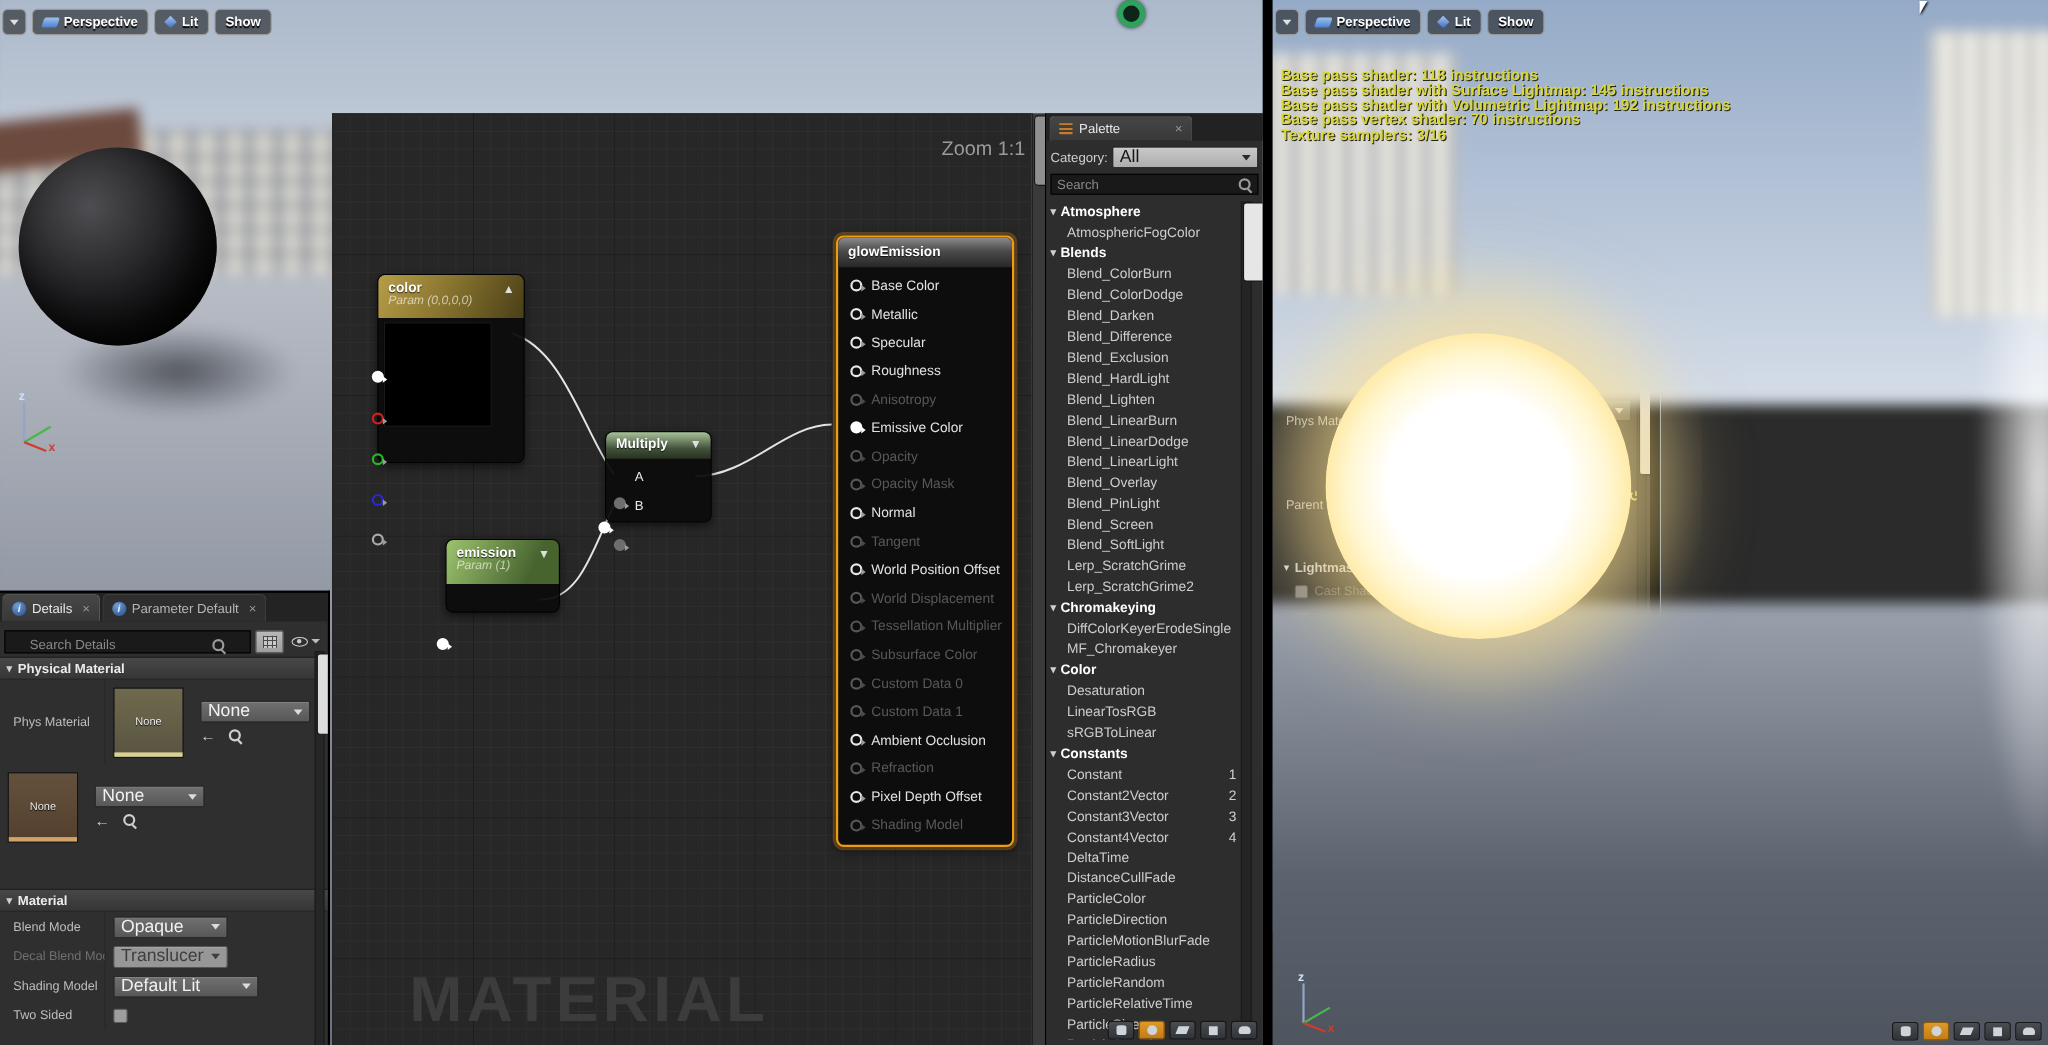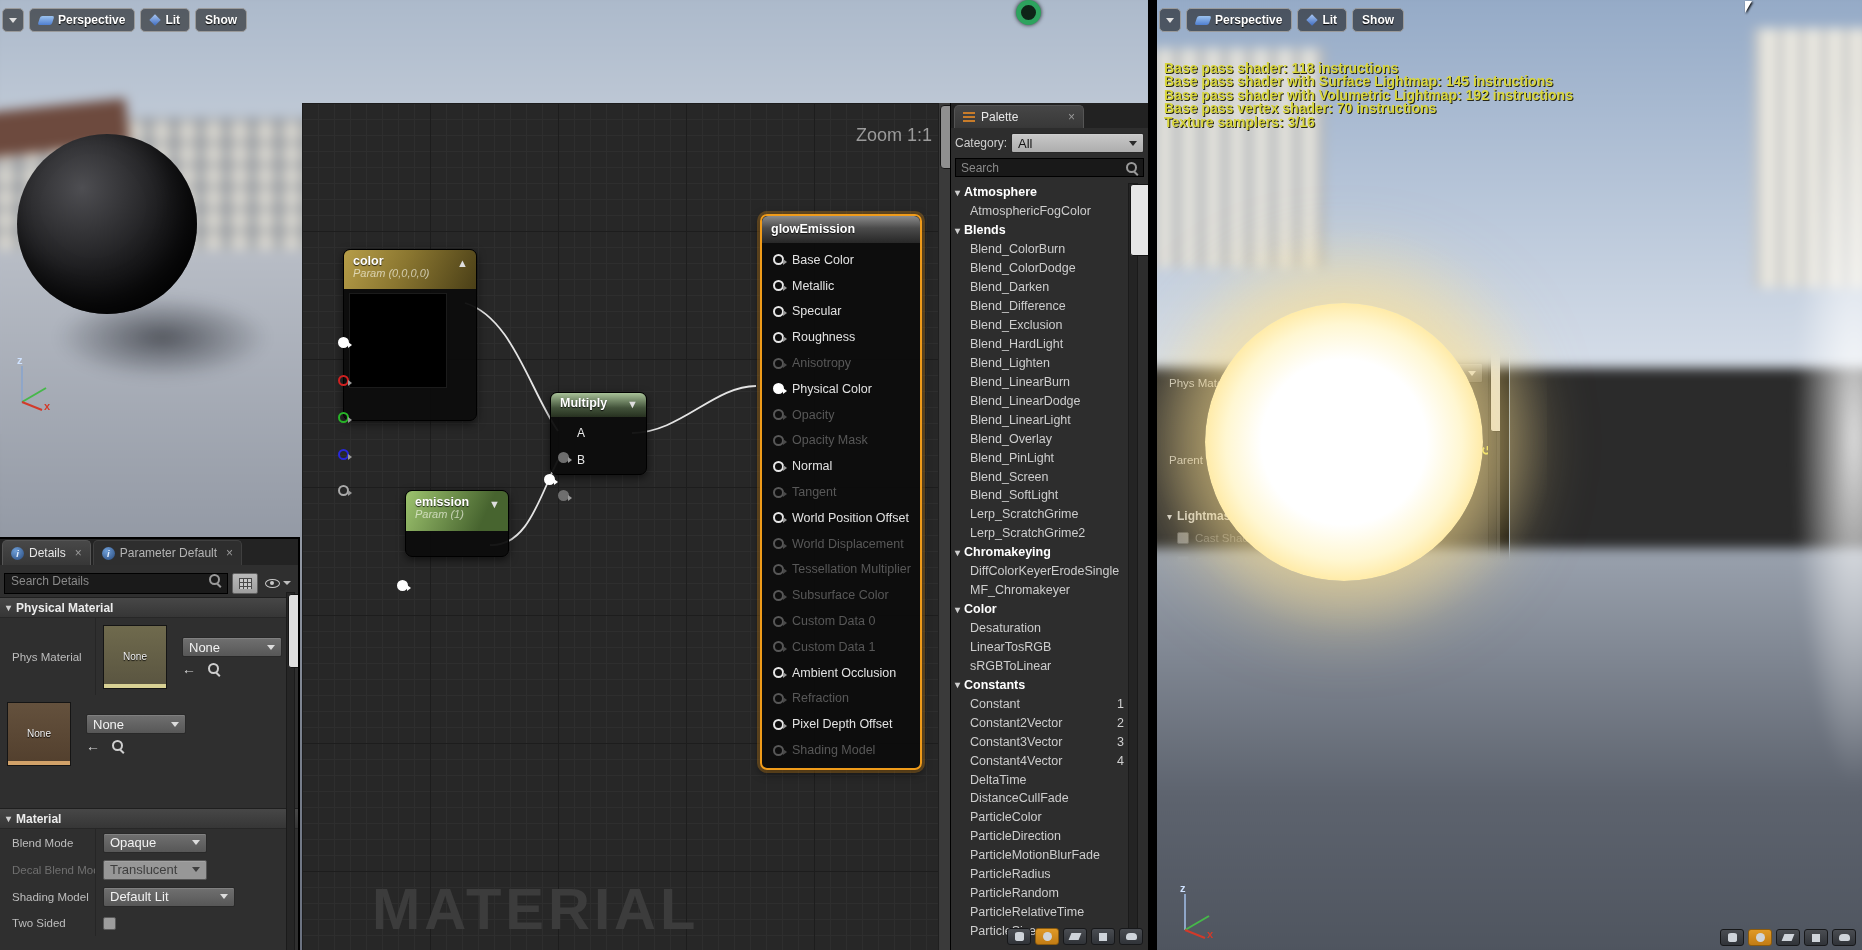--- a/index.html
+++ b/index.html
@@ -116,21 +116,21 @@
   #rdetails{left:0;top:103px;width:343px;height:847px}
   #rsplit{position:absolute;left:343px;top:103px;width:9px;height:847px;background:#000}
   .dtabs{height:26px;background:#232323;display:flex;align-items:flex-end}
   .dtab{height:25px;display:flex;align-items:center;gap:5px;padding:0 8px;font-size:12px;color:#e8e8e8;
     background:linear-gradient(#484848,#373737);border:1px solid #555;border-bottom:none;border-radius:5px 5px 0 0;margin-left:2px}
   .dtab.inactive{background:#2e2e2e;color:#b5b5b5;border-color:#3f3f3f}
   .dtab .x{color:#9a9a9a;margin-left:4px}
   .info{width:13px;height:13px;border-radius:50%;background:radial-gradient(circle at 35% 30%,#6f9fd8,#27497c);
     color:#e6f0ff;font-size:9.5px;display:flex;align-items:center;justify-content:center;font-weight:bold;font-style:italic;flex:none}
   .dsearchrow{height:24px;margin:6px 4px 2px;display:flex;gap:4px;align-items:center}
-  .dsearch{flex:1;height:21px;background:#1a1a1a;border:1px solid #000;display:flex;align-items:flex-start;padding:0 6px;gap:4px}
+  .dsearch{flex:1;height:21px;background:#1a1a1a;border:1px solid #000;display:flex;align-items:flex-end;padding:0 22px;gap:4px}
   .dsearch input{flex:1;background:transparent;border:none;outline:none;color:#bdbdbd;font-size:12px;font-family:inherit;min-width:0}
   .dsearch input::placeholder{color:#8a8a8a}
   .gridbtn{width:26px;height:21px;background:linear-gradient(#b9b9b9,#9e9e9e);border:1px solid #5f5f5f;border-radius:2px;
     display:flex;align-items:center;justify-content:center}
   .gridbtn .g{width:13px;height:11px;background:
      repeating-linear-gradient(#4a4a4a 0 1px,transparent 1px 4px),
      repeating-linear-gradient(90deg,#4a4a4a 0 1px,transparent 1px 4px),#c9c9c9}
   .eyebtn{display:flex;align-items:center;gap:3px;padding:0 3px}
   .eye{width:15px;height:9px;border:1.6px solid #c9c9c9;border-radius:50%;position:relative}
   .eye::after{content:"";position:absolute;left:4px;top:1.6px;width:4px;height:4px;border-radius:50%;background:#c9c9c9}
@@ -140,21 +140,21 @@
   .tri{color:#cfcfcf;font-size:10px}
   .subhdr{height:20px;display:flex;align-items:center;gap:5px;padding-left:10px;color:#d2d2d2;font-size:12px;white-space:nowrap;overflow:hidden}
   .drow{display:flex;align-items:center;height:24px}
   .dlab{flex:none;padding-left:12px;color:#bdbdbd;font-size:11.5px;white-space:nowrap;overflow:hidden;align-self:stretch;
     display:flex;align-items:center;border-right:1px solid #262626;gap:6px}
   #ldetails .dlab{width:96px}
   #rdetails .dlab{width:116px}
   .dval{flex:1;display:flex;align-items:center;gap:7px;padding-left:7px;min-width:0}
   .dim .dlab{color:#6f6f6f}
   .dd{height:20px;background:linear-gradient(#707070,#575757);border:1px solid #292929;border-radius:2px;color:#f2f2f2;
-    font-size:13px;display:flex;align-items:center;padding:0 6px;box-shadow:inset 0 1px 0 rgba(255,255,255,.12)}
+    font-size:16px;display:flex;align-items:center;padding:0 6px;box-shadow:inset 0 1px 0 rgba(255,255,255,.12)}
   .dd .ddtext{flex:1;overflow:hidden;white-space:nowrap}
   .ddcaret{width:0;height:0;border-left:4px solid transparent;border-right:4px solid transparent;border-top:5px solid #dcdcdc;margin-left:7px}
   .dd.dis{background:#979797;color:#3e3e3e;border-color:#555}
   .dd.dis .ddcaret{border-top-color:#3e3e3e}
   .spin{height:18px;background:linear-gradient(#d5d5d5,#c0c0c0);border:1px solid #6f6f6f;color:#101010;font-size:11.5px;
     display:flex;align-items:center;padding:0 6px;position:relative;border-radius:2px}
   .spin .sv{flex:1}
   .spin .grip{position:absolute;right:2px;top:3.5px;width:0;height:0;border-top:9px solid #33363b;border-left:9px solid transparent}
   .spin.dis{background:#9e9e9e;color:#454545;border-color:#666}
   .chk{width:13px;height:13px;background:#9d9d9d;border:1px solid #5a5a5a;border-radius:2px;position:relative;flex:none}
@@ -474,21 +474,21 @@
           <div class="oprow">
             <span class="pin "></span>
             <span class="plbl">Roughness</span>
           </div>
           <div class="oprow off">
             <span class="pin off"></span>
             <span class="plbl">Anisotropy</span>
           </div>
           <div class="oprow">
             <span class="pin link"></span>
-            <span class="plbl">Physical Color</span>
+            <span class="plbl">Emissive Color</span>
           </div>
           <div class="oprow off">
             <span class="pin off"></span>
             <span class="plbl">Opacity</span>
           </div>
           <div class="oprow off">
             <span class="pin off"></span>
             <span class="plbl">Opacity Mask</span>
           </div>
           <div class="oprow">

